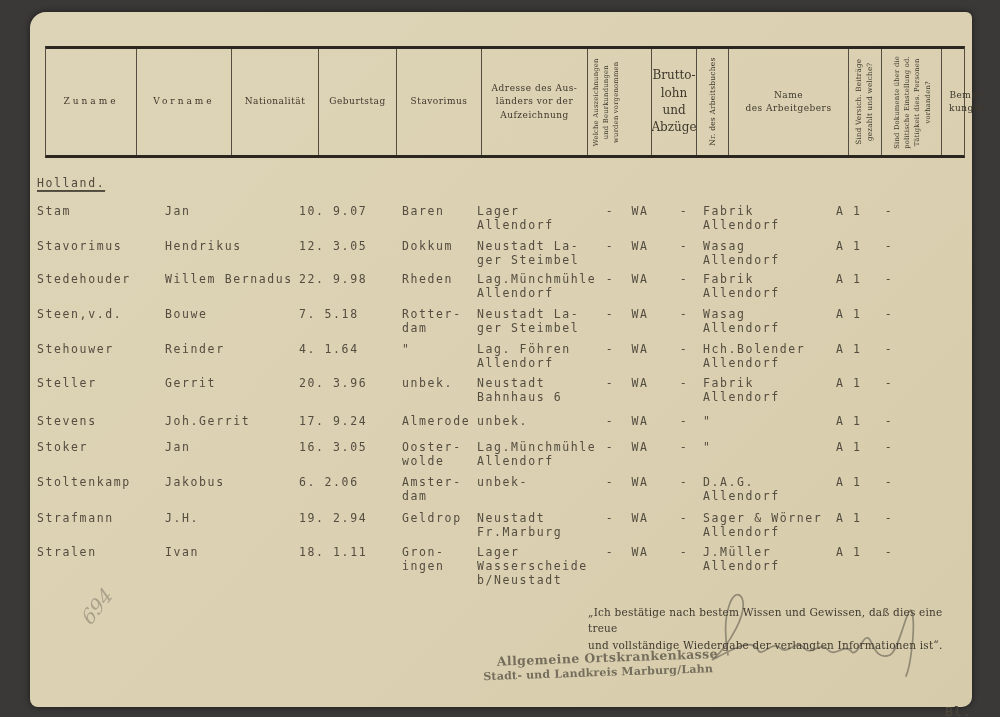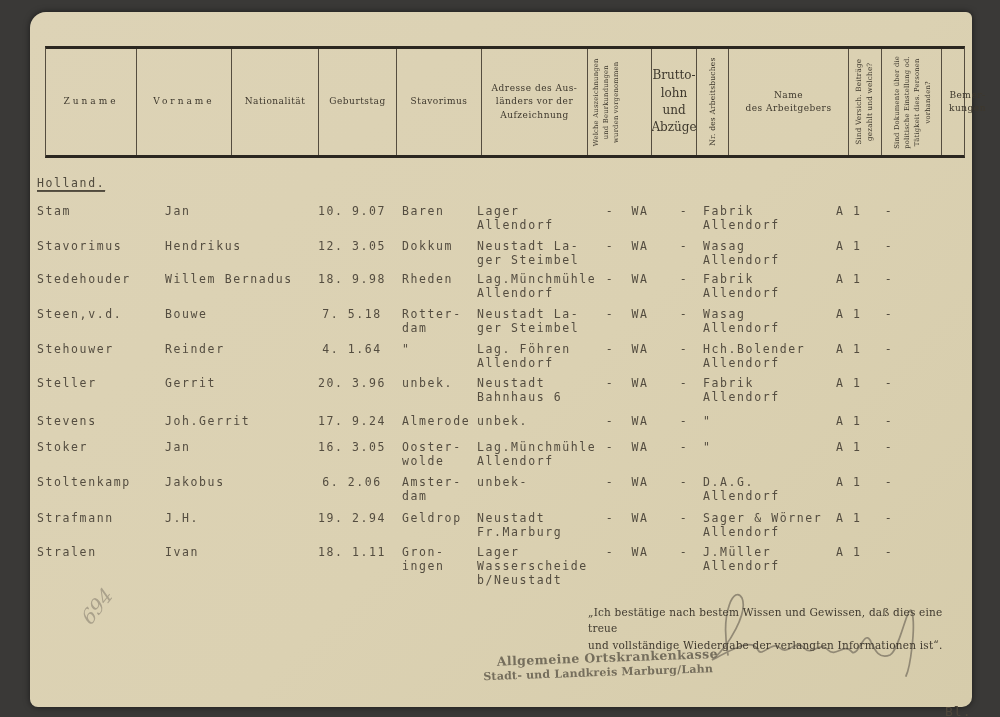--- a/index.html
+++ b/index.html
@@ -51,21 +51,21 @@
   }
   .rows{position:absolute;left:0;top:0;width:822px;height:695px;}
   .row{position:absolute;left:0;width:942px;height:0;overflow:visible;}
   .cell{
     position:absolute;top:0;font-size:11.5px;letter-spacing:1.6px;
     line-height:13.8px;white-space:pre-line;
   }
   .c-zuname{left:7px;width:125px;}
   .c-vorname{left:135px;width:145px;}
   .c-nat{left:232px;width:45px;}
-  .c-datum{left:282px;width:80px;text-align:center;}
+  .c-datum{left:269px;width:80px;text-align:left;}
   .c-ort{left:372px;width:72px;}
   .c-adr{left:447px;width:128px;}
   .c-d1{left:572px;width:16px;text-align:center;}
   .c-wa{left:596px;width:28px;text-align:center;}
   .c-d2{left:646px;width:16px;text-align:center;}
   .c-arb{left:673px;width:142px;}
   .c-vers{left:806px;width:36px;}
   .c-d3{left:851px;width:16px;text-align:center;}
   .c-bem{left:880px;width:55px;}
   
@@ -171,21 +171,21 @@
           <div class="cell c-arb">Wasag
 Allendorf</div>
           <div class="cell c-vers">A 1</div>
           <div class="cell c-d3">-</div>
           <div class="cell c-bem"></div>
         </div>
         <div class="row" style="top: 261px;">
           <div class="cell c-zuname">Stedehouder</div>
           <div class="cell c-vorname">Willem Bernadus</div>
           <div class="cell c-nat"></div>
-          <div class="cell c-datum">18. 9.98</div>
+          <div class="cell c-datum">22. 9.98</div>
           <div class="cell c-ort">Rheden</div>
           <div class="cell c-adr">Lag.Münchmühle
 Allendorf</div>
           <div class="cell c-d1">-</div>
           <div class="cell c-wa">WA</div>
           <div class="cell c-d2">-</div>
           <div class="cell c-arb">Fabrik
 Allendorf</div>
           <div class="cell c-vers">A 1</div>
           <div class="cell c-d3">-</div>

